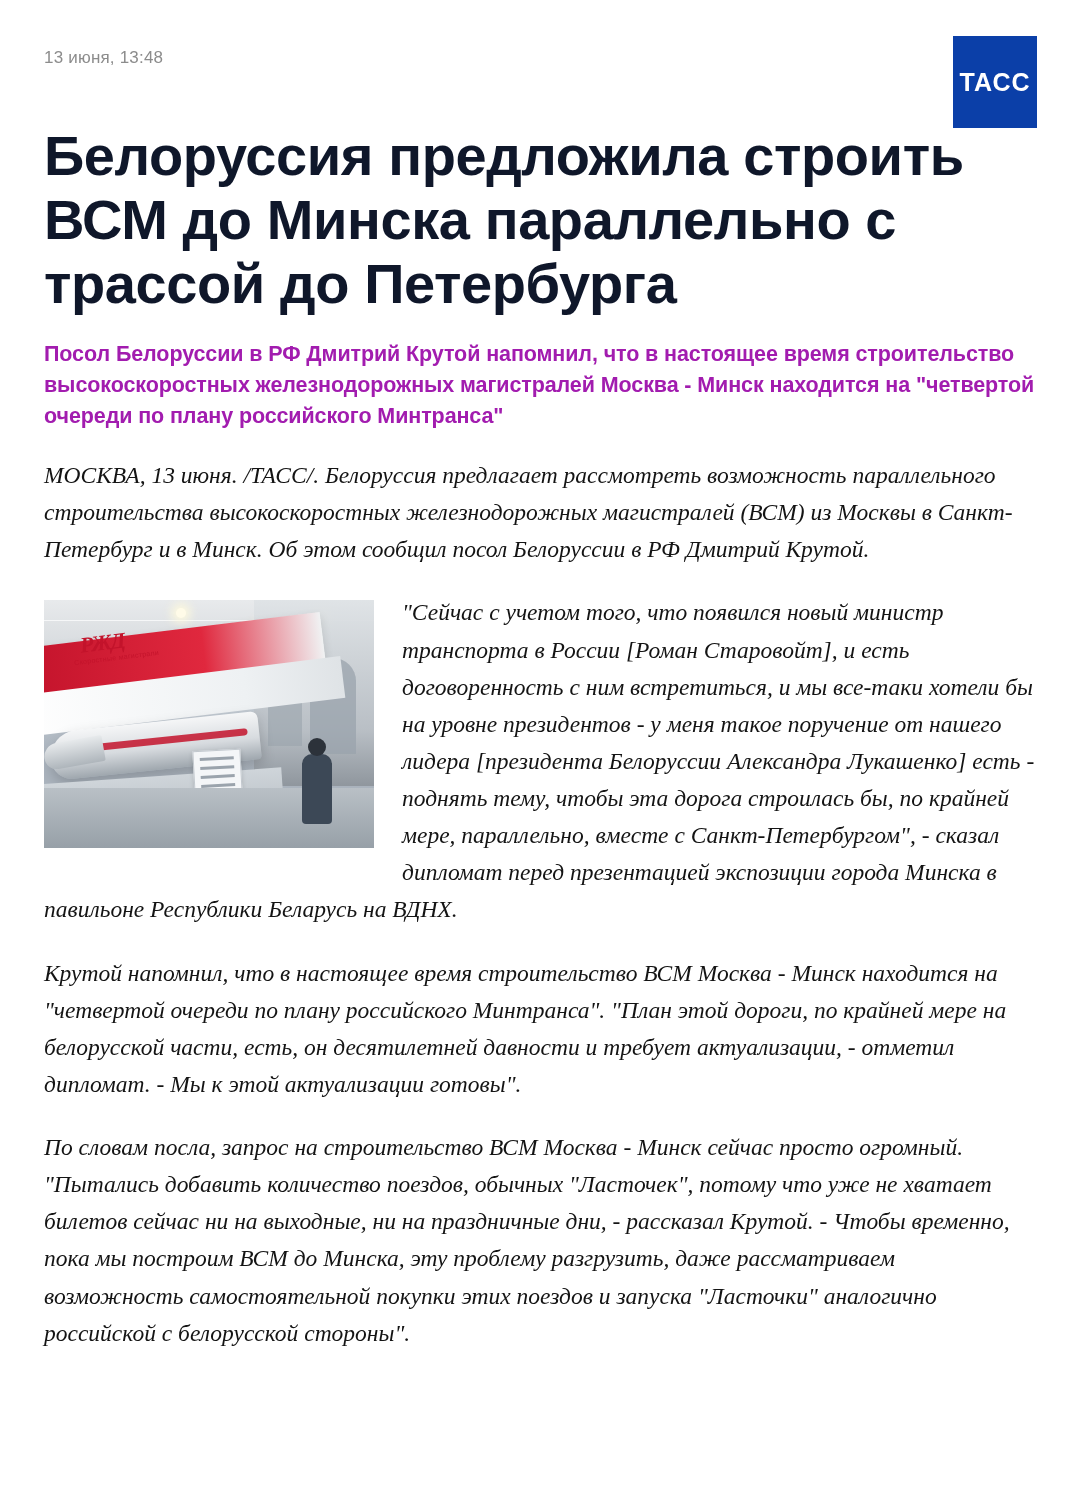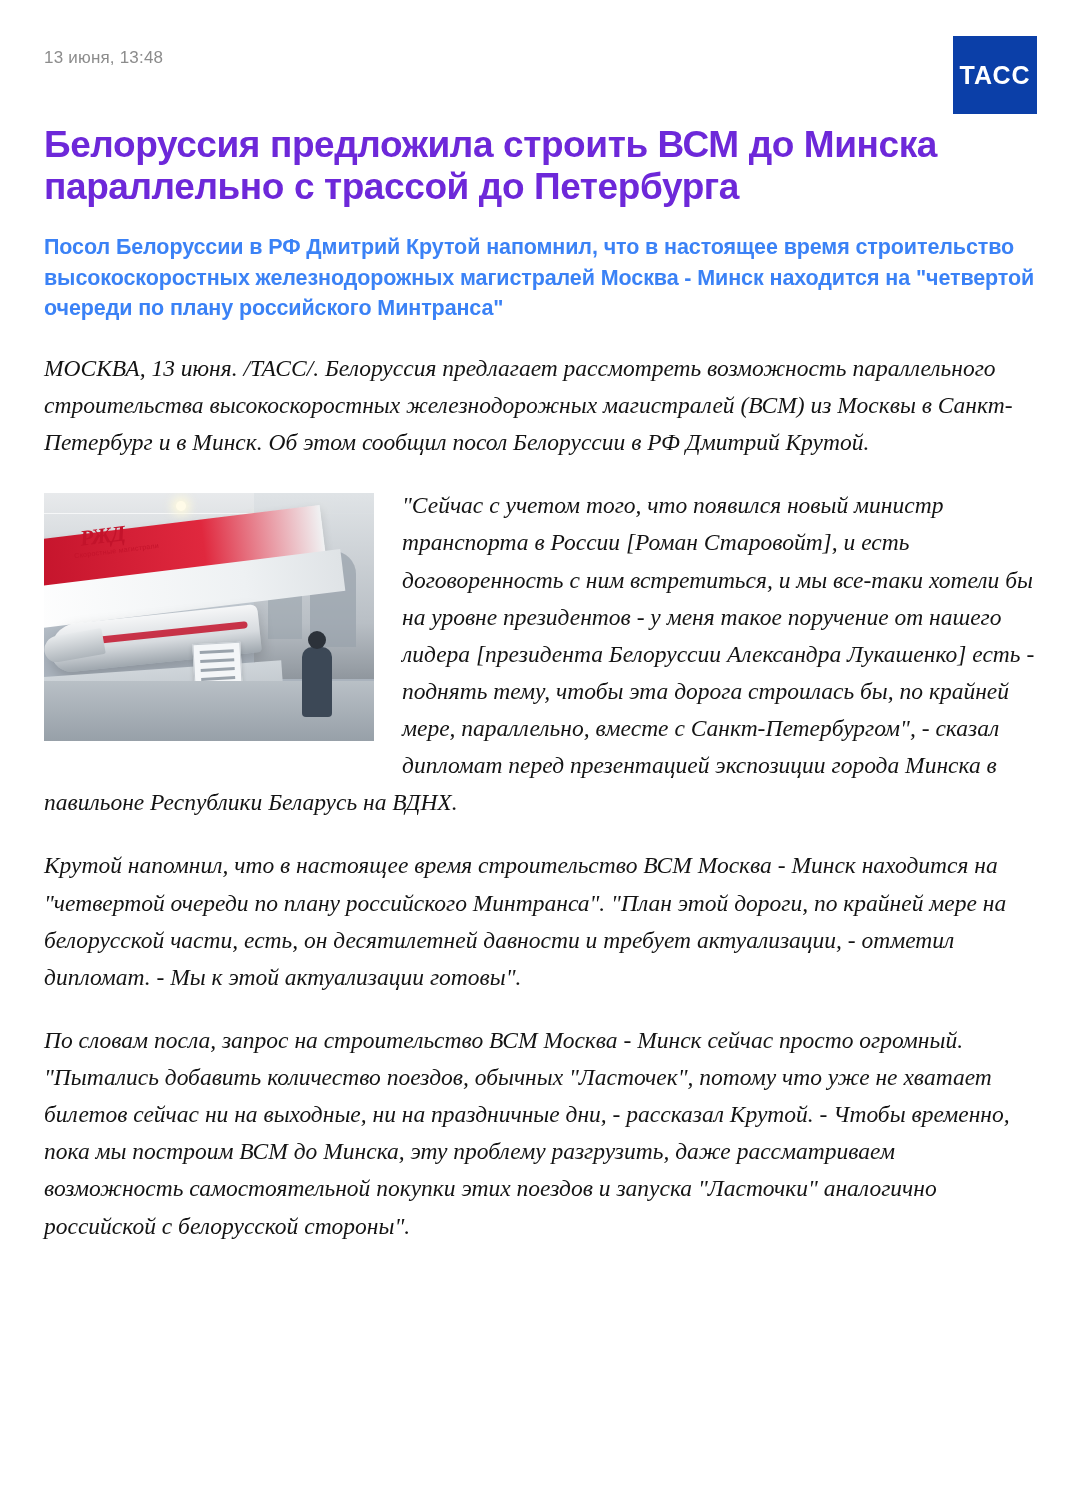--- a/index.html
+++ b/index.html
@@ -31,51 +31,51 @@
   }
   .timestamp {
     font-family: "Liberation Sans", sans-serif;
     font-size: 17px;
     color: #8c8c8c;
     letter-spacing: .2px;
     padding-top: 8px;
   }
   .logo {
     width: 84px;
-    height: 78px;
+    height: 92px;
     background: #0b3fa8;
     display: flex;
     align-items: center;
     justify-content: center;
     margin-top: -4px;
   }
   .logo-text {
     font-family: "Liberation Sans", sans-serif;
     font-weight: bold;
     font-size: 25px;
     color: #ffffff;
     letter-spacing: 1px;
   }
 
   
   h1.headline {
     font-family: "Liberation Sans", sans-serif;
-    font-size: 37px;
+    font-size: 56px;
     line-height: 1.14;
     font-weight: bold;
-    color: #6d28d9;
+    color: #0f172a;
     margin: 6px 0 0 0;
     letter-spacing: -0.4px;
   }
   .lead {
     font-family: "Liberation Sans", sans-serif;
     font-size: 21.5px;
     line-height: 1.42;
     font-weight: bold;
-    color: #3b82f6;
+    color: #a21caf;
     margin: 24px 0 0 0;
     letter-spacing: -0.1px;
   }
 
   
   .article {
     margin-top: 26px;
     font-size: 23.5px;
     line-height: 1.58;
     color: #141414;

